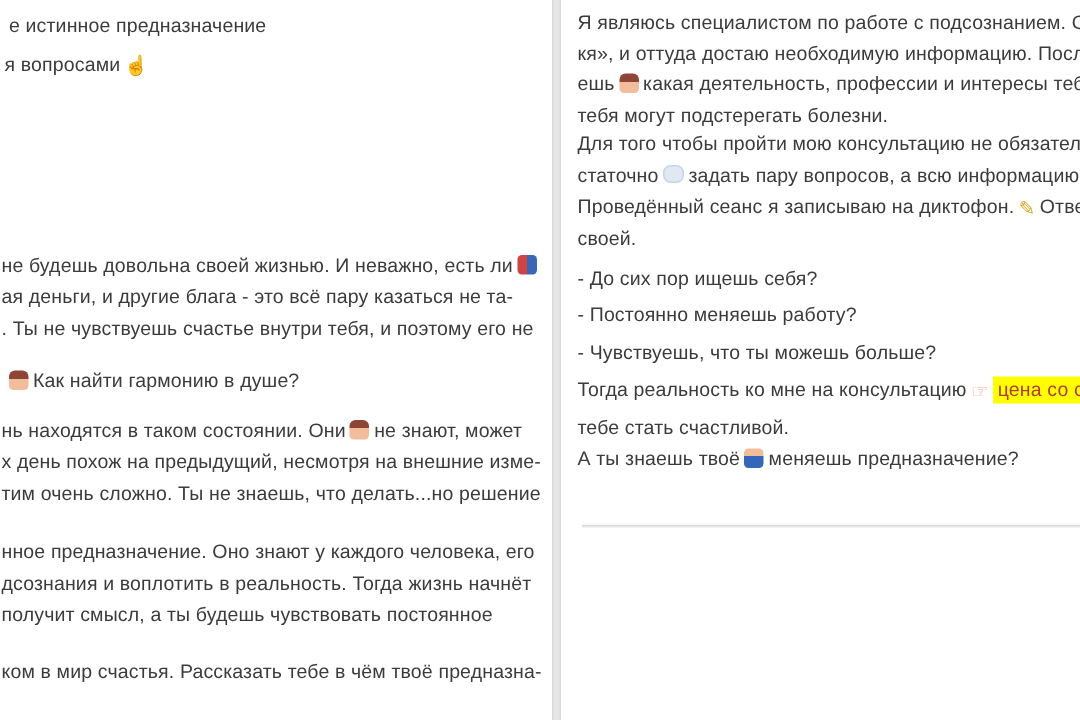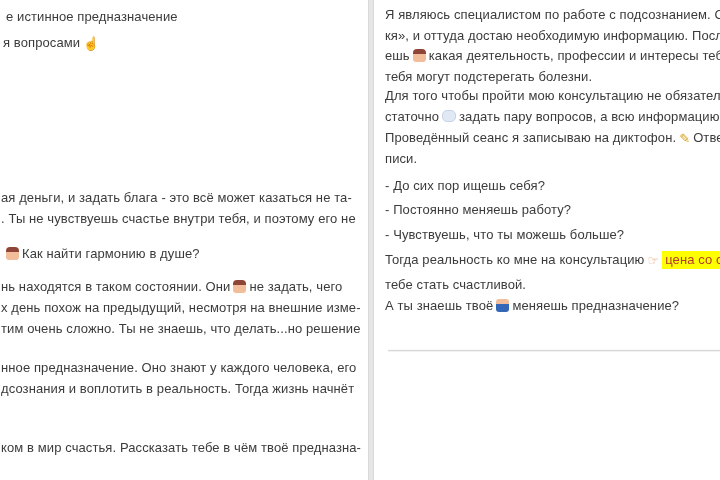--- a/index.html
+++ b/index.html
@@ -27,42 +27,44 @@
     border-left:1px solid #d9d9d9;border-right:1px solid #d9d9d9;box-sizing:border-box}
   .rule{position:absolute;left:14px;top:350px;width:340px;height:1px;background:#d8d8d8;
     box-shadow:0 1px 0 #f2f2f2, 0 -1px 2px rgba(0,0,0,.05)}
 </style>
 </head>
 <body>
 
 <section class="page page-left">
   <div class="line" style="top:8px;left:6px">е истинное предназначение</div>
   <div class="line" style="top:34px;left:3px"><span>я вопросами</span><span class="g hand">☝</span></div>
-  <div class="line" style="top:189px;left:1px">ая деньги, и задать блага - это всё может казаться не та-</div>
+  <div class="line" style="top:168px;left:1px"><span>не будешь довольна своей жизнью. И неважно, есть ли</span><span class="emj couple"></span></div>
+  <div class="line" style="top:189px;left:1px">ая деньги, и другие блага - это всё пару казаться не та-</div>
   <div class="line" style="top:210px;left:1px">. Ты не чувствуешь счастье внутри тебя, и поэтому его не</div>
   <div class="line" style="top:245px;left:3px"><span class="emj person"></span><span>Как найти гармонию в душе?</span></div>
-  <div class="line" style="top:278px;left:1px"><span>нь находятся в таком состоянии. Они</span><span class="emj person"></span><span>не задать, чего</span></div>
+  <div class="line" style="top:278px;left:1px"><span>нь находятся в таком состоянии. Они</span><span class="emj person"></span><span>не знают, может</span></div>
   <div class="line" style="top:299px;left:1px">х день похож на предыдущий, несмотря на внешние изме-</div>
   <div class="line" style="top:320px;left:1px">тим очень сложно. Ты не знаешь, что делать...но решение</div>
   <div class="line" style="top:359px;left:1px">нное предназначение. Оно знают у каждого человека, его</div>
   <div class="line" style="top:380px;left:1px">дсознания и воплотить в реальность. Тогда жизнь начнёт</div>
+  <div class="line" style="top:401px;left:1px">получит смысл, а ты будешь чувствовать постоянное</div>
   <div class="line" style="top:439px;left:1px">ком в мир счастья. Рассказать тебе в чём твоё предназна-</div>
 </section>
 
 <div class="page-gap"></div>
 
 <section class="page page-right">
   <div class="line" style="top:6px">Я являюсь специалистом по работе с подсознанием. Обращ</div>
   <div class="line" style="top:27px">кя», и оттуда достаю необходимую информацию. После пр</div>
   <div class="line" style="top:47px"><span>ешь</span><span class="emj person"></span><span>какая деятельность, профессии и интересы тебе под</span></div>
   <div class="line" style="top:68px">тебя могут подстерегать болезни.</div>
   <div class="line" style="top:87px">Для того чтобы пройти мою консультацию не обязательно б</div>
   <div class="line" style="top:108px"><span>статочно</span><span class="emj speech"></span><span>задать пару вопросов, а всю информацию я счи</span></div>
   <div class="line" style="top:129px"><span>Проведённый сеанс я записываю на диктофон.</span><span class="g gold">✎</span><span>Ответы ты</span></div>
-  <div class="line" style="top:150px">писи.</div>
+  <div class="line" style="top:150px">своей.</div>
   <div class="line" style="top:177px">- До сих пор ищешь себя?</div>
   <div class="line" style="top:201px">- Постоянно меняешь работу?</div>
   <div class="line" style="top:226px">- Чувствуешь, что ты можешь больше?</div>
   <div class="line" style="top:251px"><span>Тогда реальность ко мне на консультацию</span><span class="g hand">☞</span><mark class="hl">цена со скид</mark></div>
   <div class="line" style="top:276px">тебе стать счастливой.</div>
   <div class="line" style="top:297px"><span>А ты знаешь твоё</span><span class="emj pray"></span><span>меняешь предназначение?</span></div>
   <div class="rule"></div>
 </section>
 
 </body></html>

